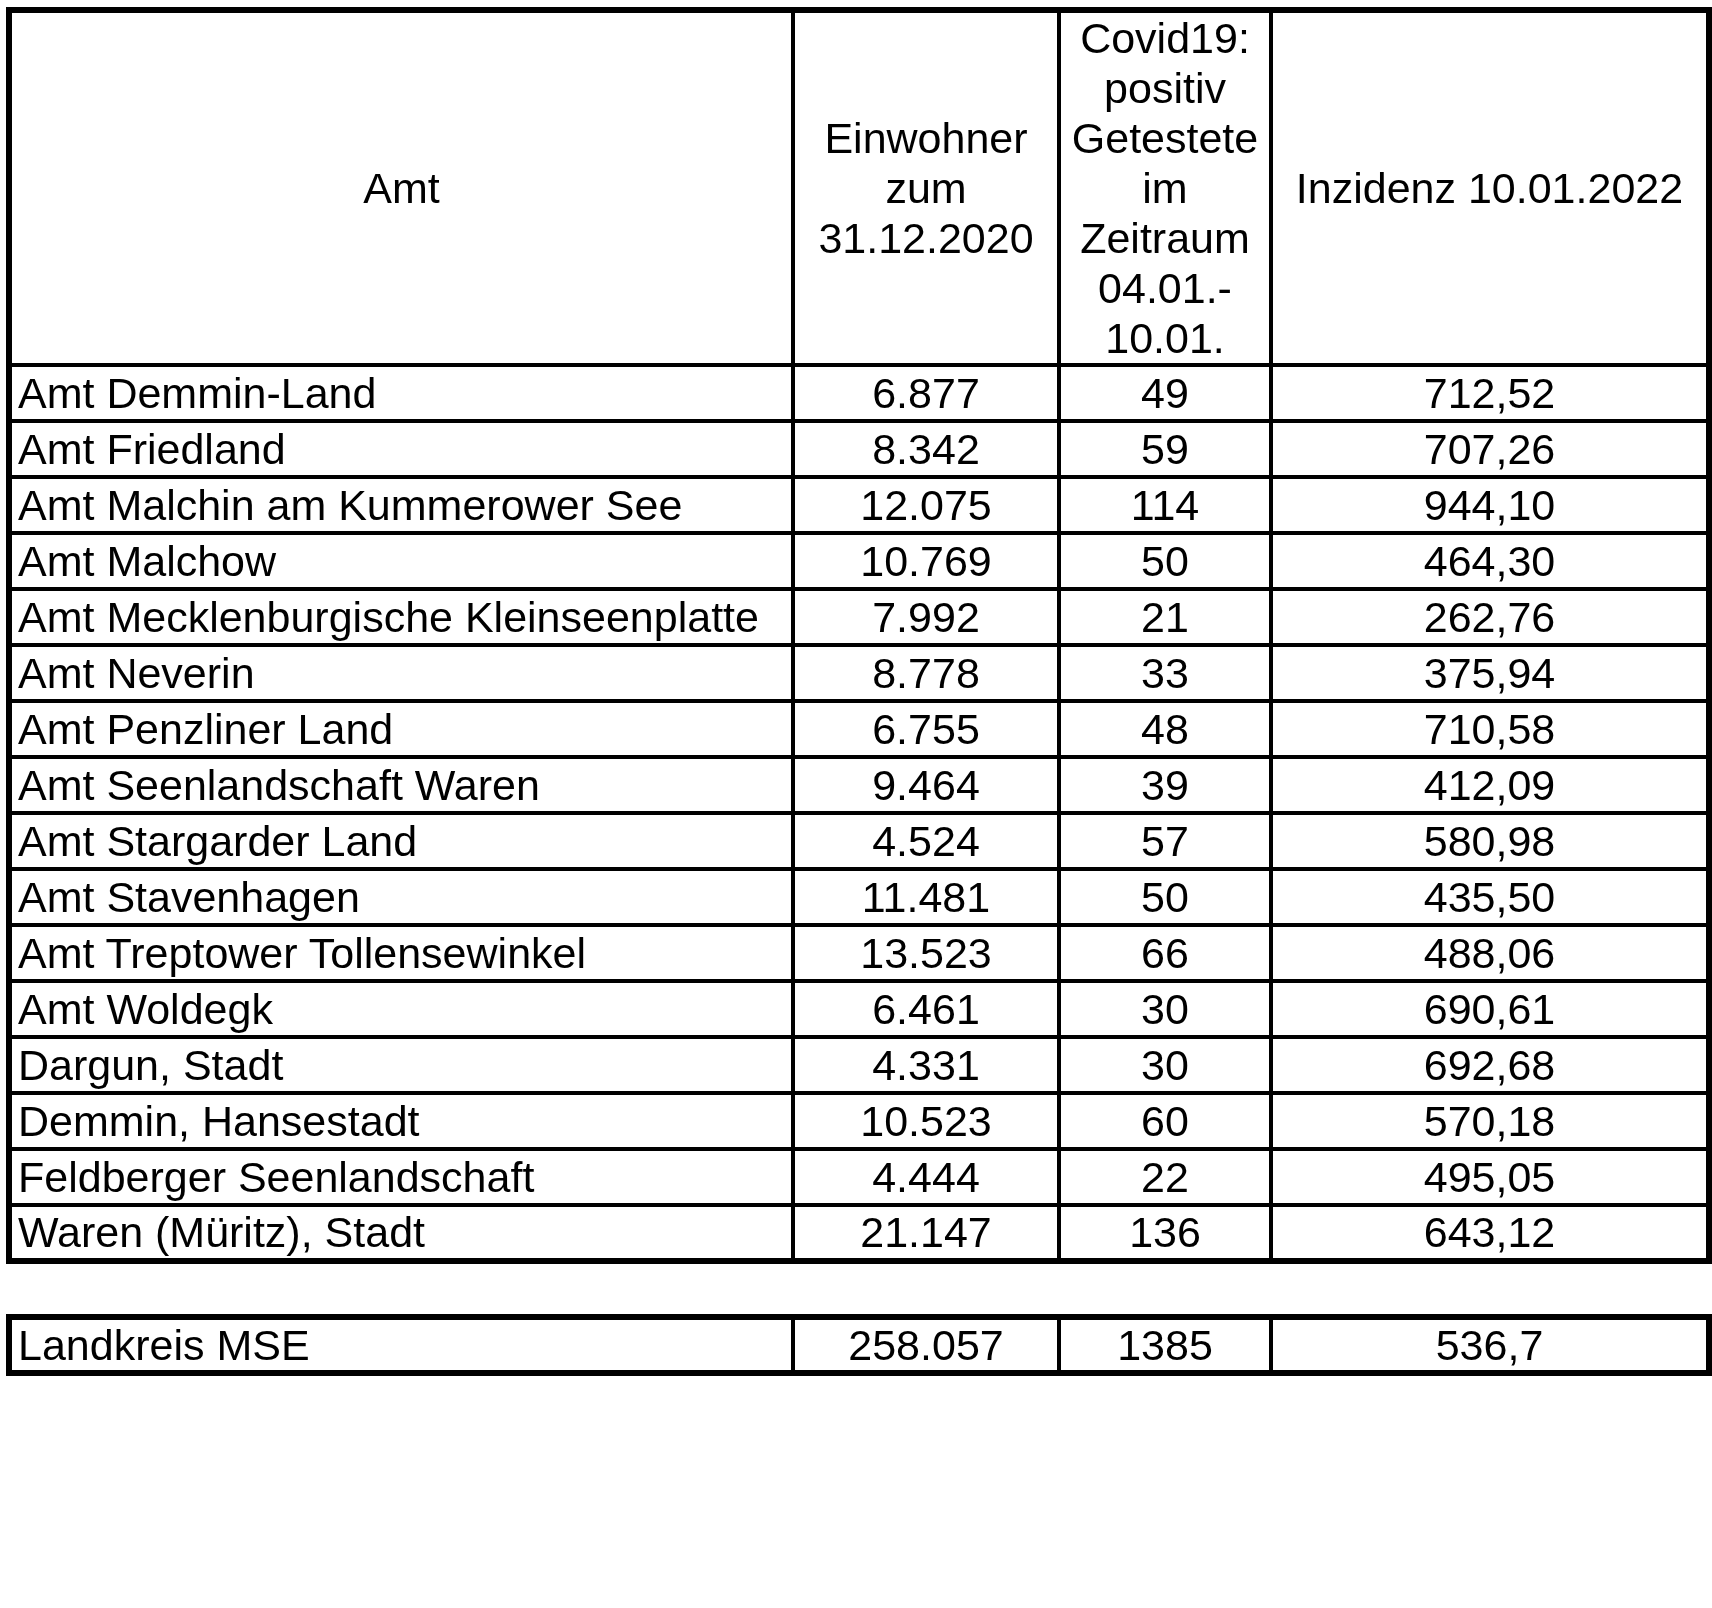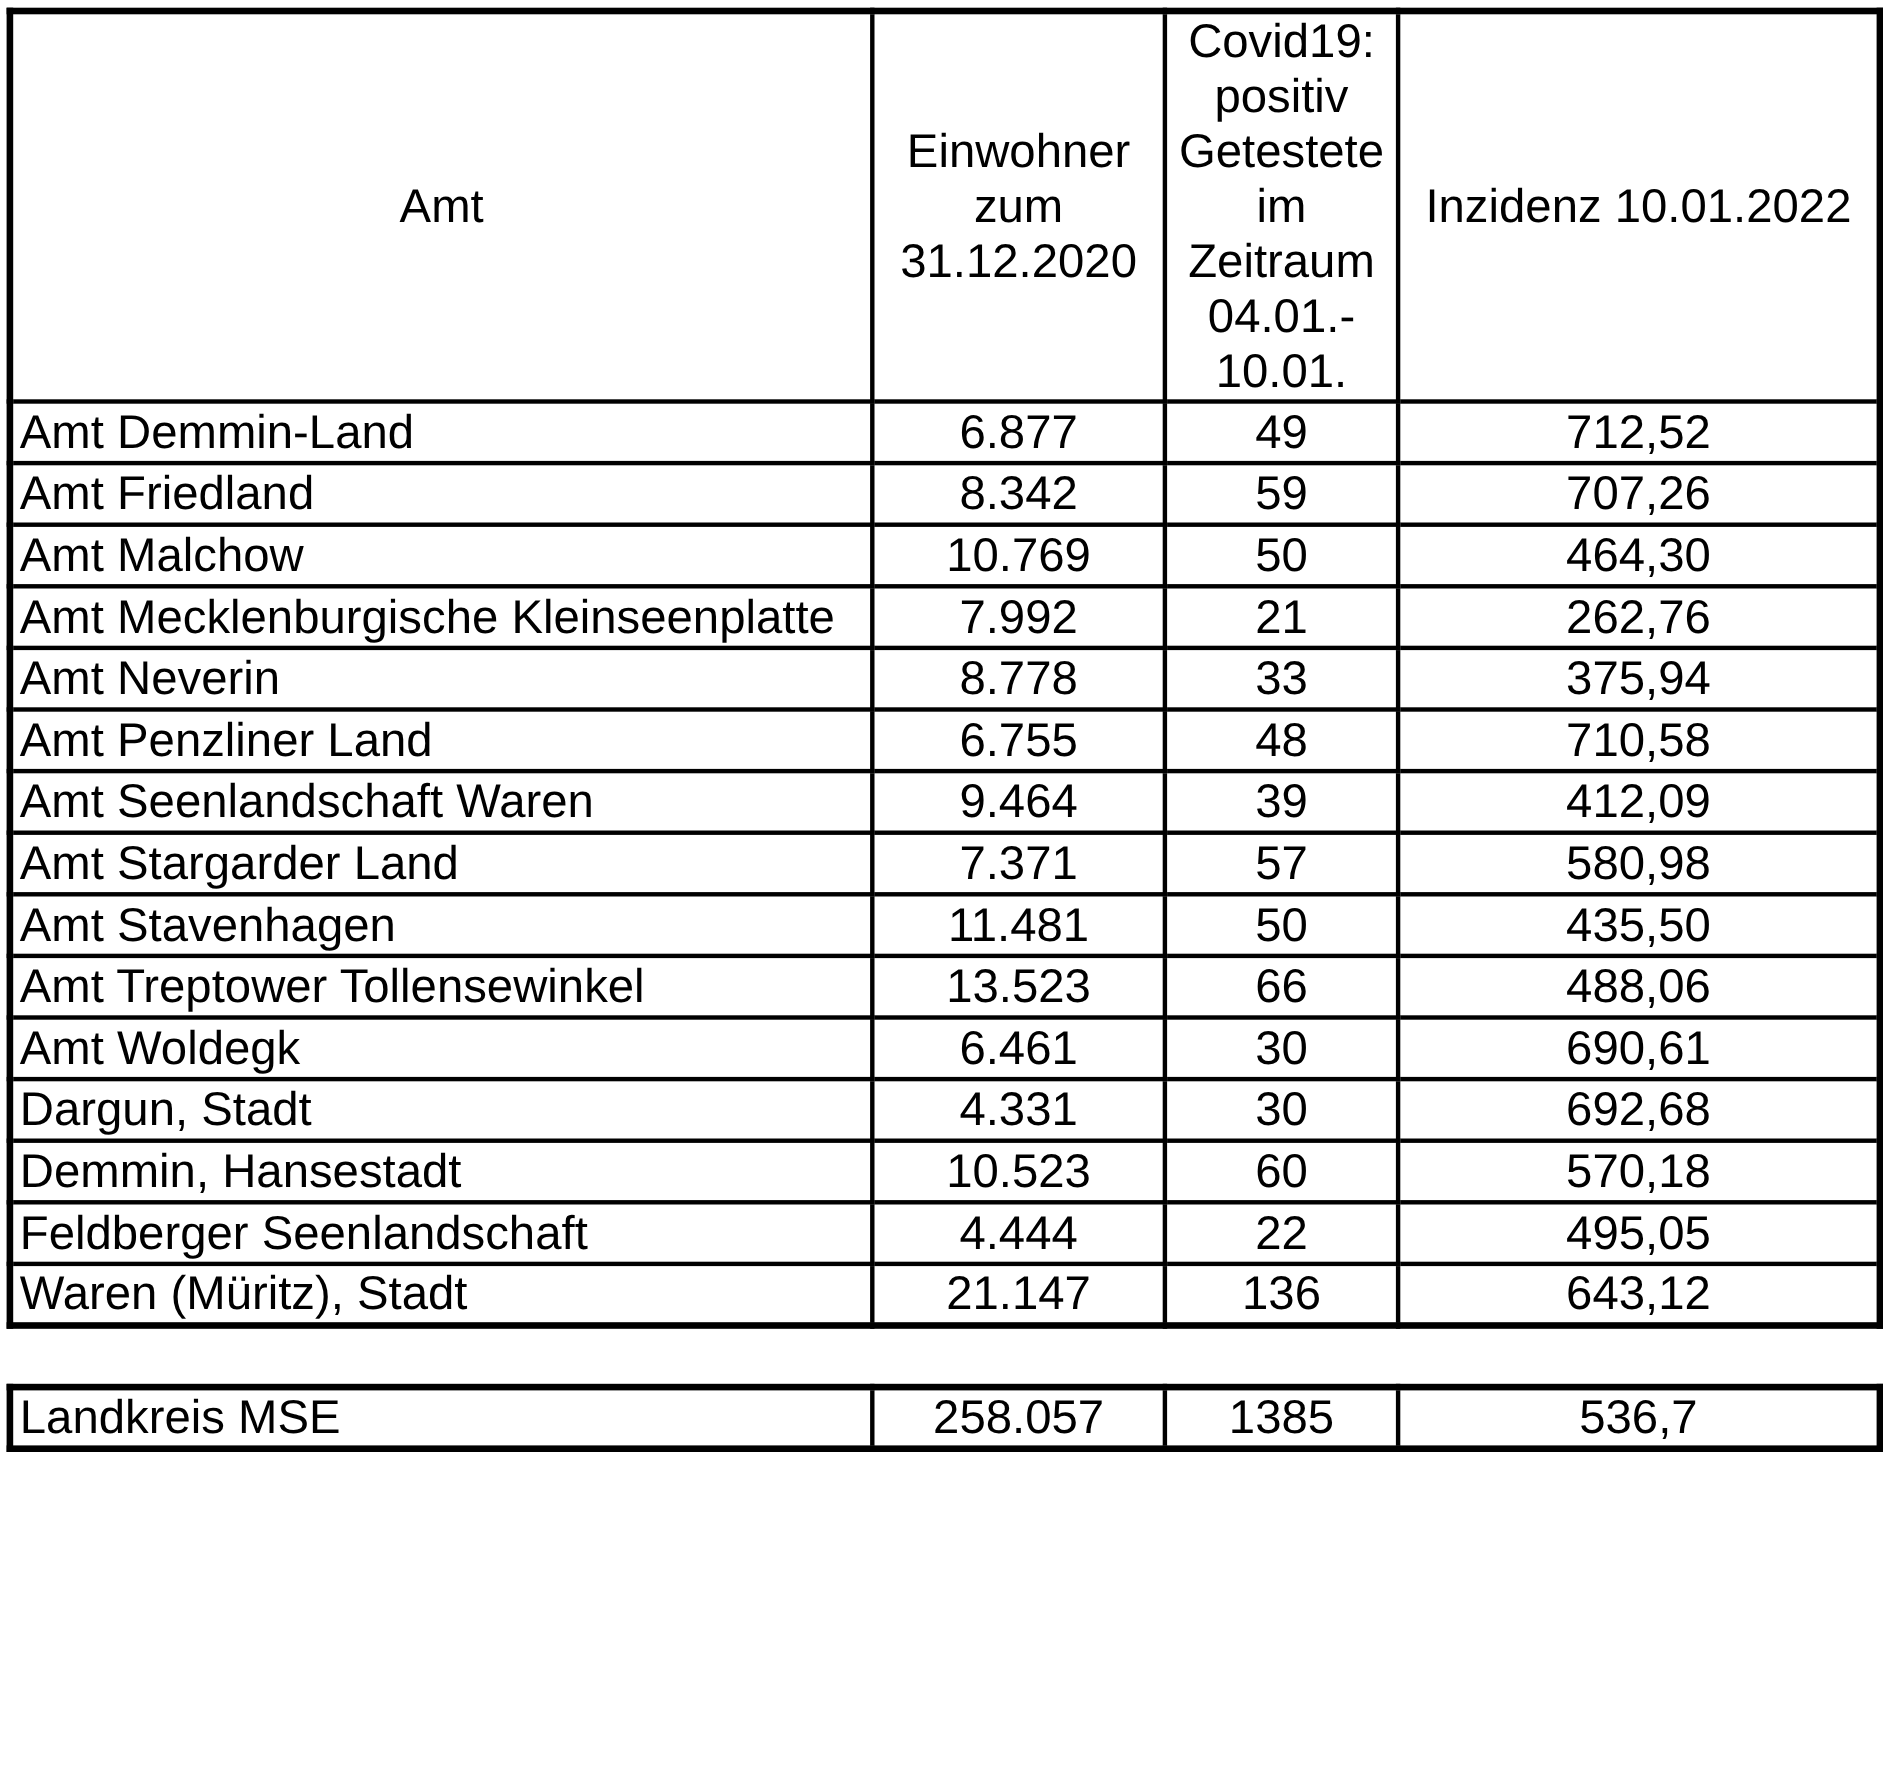--- a/index.html
+++ b/index.html
@@ -85,20 +85,26 @@
           <td>49</td>
           <td>712,52</td>
         </tr>
         <tr>
           <td class="cell-left">Amt Friedland</td>
           <td>8.342</td>
           <td>59</td>
           <td>707,26</td>
         </tr>
         <tr>
+          <td class="cell-left">Amt Malchin am Kummerower See</td>
+          <td>12.075</td>
+          <td>114</td>
+          <td>944,10</td>
+        </tr>
+        <tr>
           <td class="cell-left">Amt Malchow</td>
           <td>10.769</td>
           <td>50</td>
           <td>464,30</td>
         </tr>
         <tr>
           <td class="cell-left">Amt Mecklenburgische Kleinseenplatte</td>
           <td>7.992</td>
           <td>21</td>
           <td>262,76</td>
@@ -116,21 +122,21 @@
           <td>710,58</td>
         </tr>
         <tr>
           <td class="cell-left">Amt Seenlandschaft Waren</td>
           <td>9.464</td>
           <td>39</td>
           <td>412,09</td>
         </tr>
         <tr>
           <td class="cell-left">Amt Stargarder Land</td>
-          <td>7.371</td>
+          <td>4.524</td>
           <td>57</td>
           <td>580,98</td>
         </tr>
         <tr>
           <td class="cell-left">Amt Stavenhagen</td>
           <td>11.481</td>
           <td>50</td>
           <td>435,50</td>
         </tr>
         <tr>

